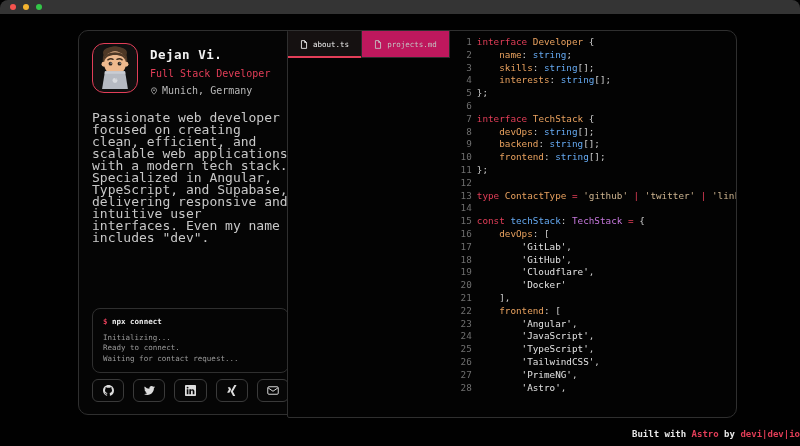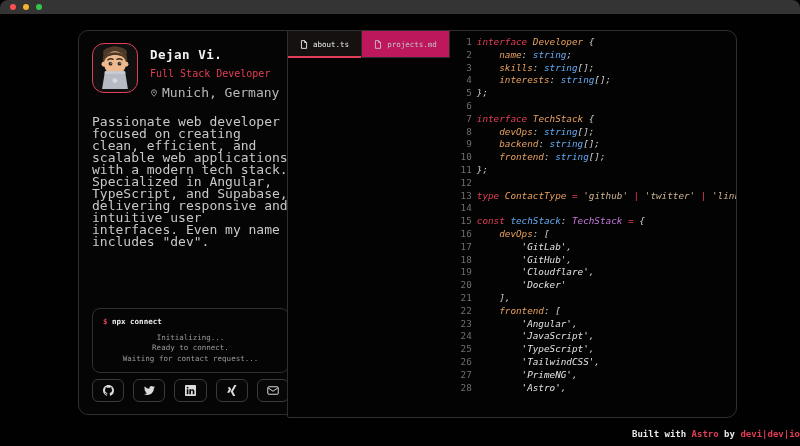--- a/index.html
+++ b/index.html
@@ -17,29 +17,29 @@
   
   .card { position:absolute; left:78px; top:30px; width:225px; height:385px;
           background:#050505; border:1px solid #2f2f2f; border-radius:10px;
           padding:12px 13px; display:flex; flex-direction:column; }
   .p-header { display:flex; gap:12px; }
   .avatar { width:46px; height:50px; border:1px solid #e23e58; border-radius:12px;
             background:#101010; overflow:hidden; flex:none; }
   .p-id { padding-top:4px; }
   .p-name { color:#f2f2f2; font-size:12.5px; font-weight:bold; letter-spacing:0.5px; }
   .p-role { color:#e23e58; font-size:10px; margin-top:6px; }
-  .p-loc { color:#b9b9b9; font-size:13px; margin-top:6px; display:flex; align-items:center; gap:4px; }
+  .p-loc { color:#b9b9b9; font-size:10px; margin-top:6px; display:flex; align-items:center; gap:4px; }
   .p-loc svg { flex:none; }
   .bio { margin-top:16px; width:200px; color:#c8c8c8; font-size:13px; line-height:12px; }
 
   .terminal { margin-top:auto; margin-bottom:6px; border:1px solid #2f2f2f; border-radius:8px;
               padding:8px 10px; }
   .term-cmd { font-size:7.5px; font-weight:bold; color:#ededed; }
   .term-cmd .prompt { color:#e23e58; }
-  .term-out { margin-top:7px; font-size:7.5px; line-height:10.5px; color:#9b9b9b;text-align:center; }
+  .term-out { margin-top:7px; font-size:7.5px; line-height:10.5px; color:#9b9b9b; }
 
   .socials { display:flex; gap:9px; }
   .social-btn { flex:1; height:23px; border:1px solid #3a3a3a; border-radius:6px;
                 background:#070707; display:flex; align-items:center; justify-content:center;
                 color:#dcdcdc; cursor:pointer; }
   .social-btn svg { display:block; }
 
   
   .editor { position:absolute; left:287px; top:30px; width:450px; height:388px;
             background:#030303; border:1px solid #2f2f2f; border-radius:2px 10px 10px 2px;
@@ -49,21 +49,21 @@
          color:#c4c4c4; background:#be185d; border-right:1px solid #2c2c2c;
          position:relative; cursor:pointer; }
   .tab.active { background:#151111; color:#f0f0f0; }
   .tab.active::after { content:""; position:absolute; left:0; right:0; bottom:-1px;
                        height:2px; background:#e23e58; }
   .tab svg { flex:none; }
 
   .code { flex:1; padding:5px 0 0 0; overflow:hidden; white-space:pre; }
   .code-line { height:12.8px; line-height:12.8px; font-size:9.3px; display:flex; }
   .ln { flex:none; width:22px; text-align:right; color:#6f6f6f; margin-right:5px; }
-  .code-text { color:#cfcfcf;font-style:italic; }
+  .code-text { color:#cfcfcf; }
   .tok-kw  { color:#e23e58; }
   .tok-op  { color:#e23e58; }
   .tok-typ { color:#e8a15f; }
   .tok-prop{ color:#e8a15f; }
   .tok-blu { color:#66aaf2;text-align:center; }
   .tok-pur { color:#c678dd; }
   .tok-str { color:#cdb490; }
   .tok-strw{ color:#e2e2e2; }
   .tok-pln { color:#cfcfcf; }
 

